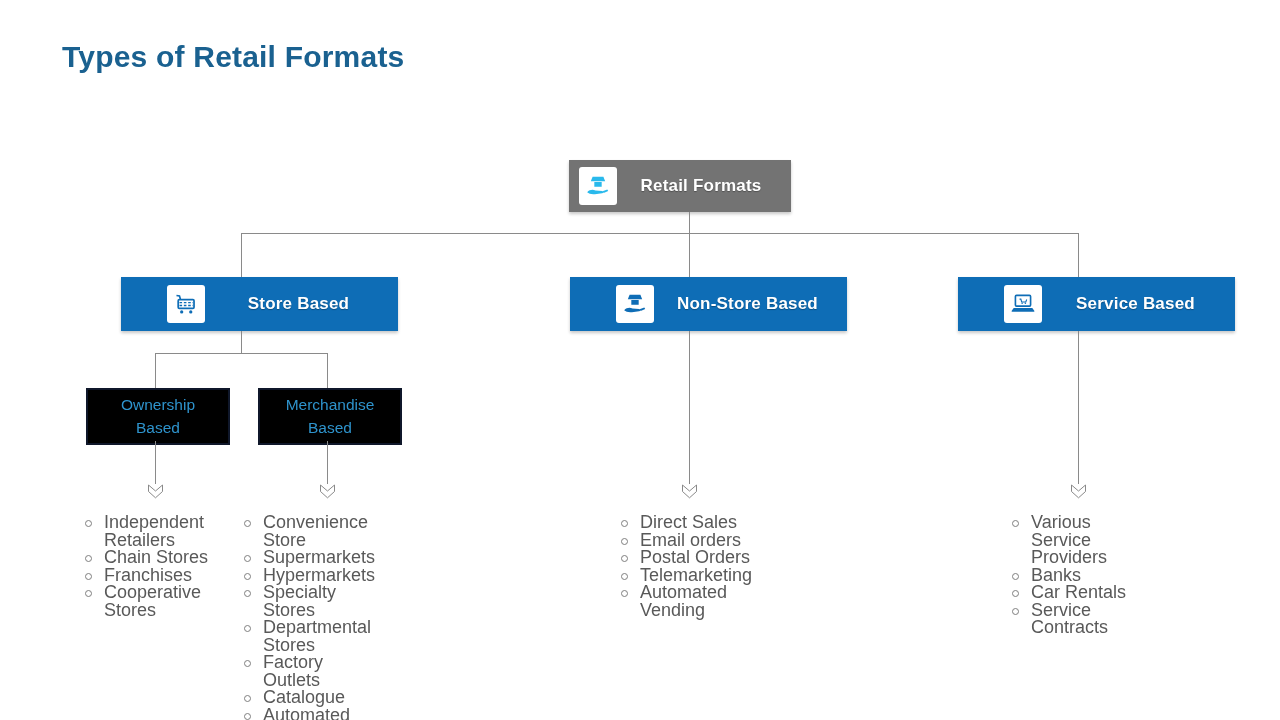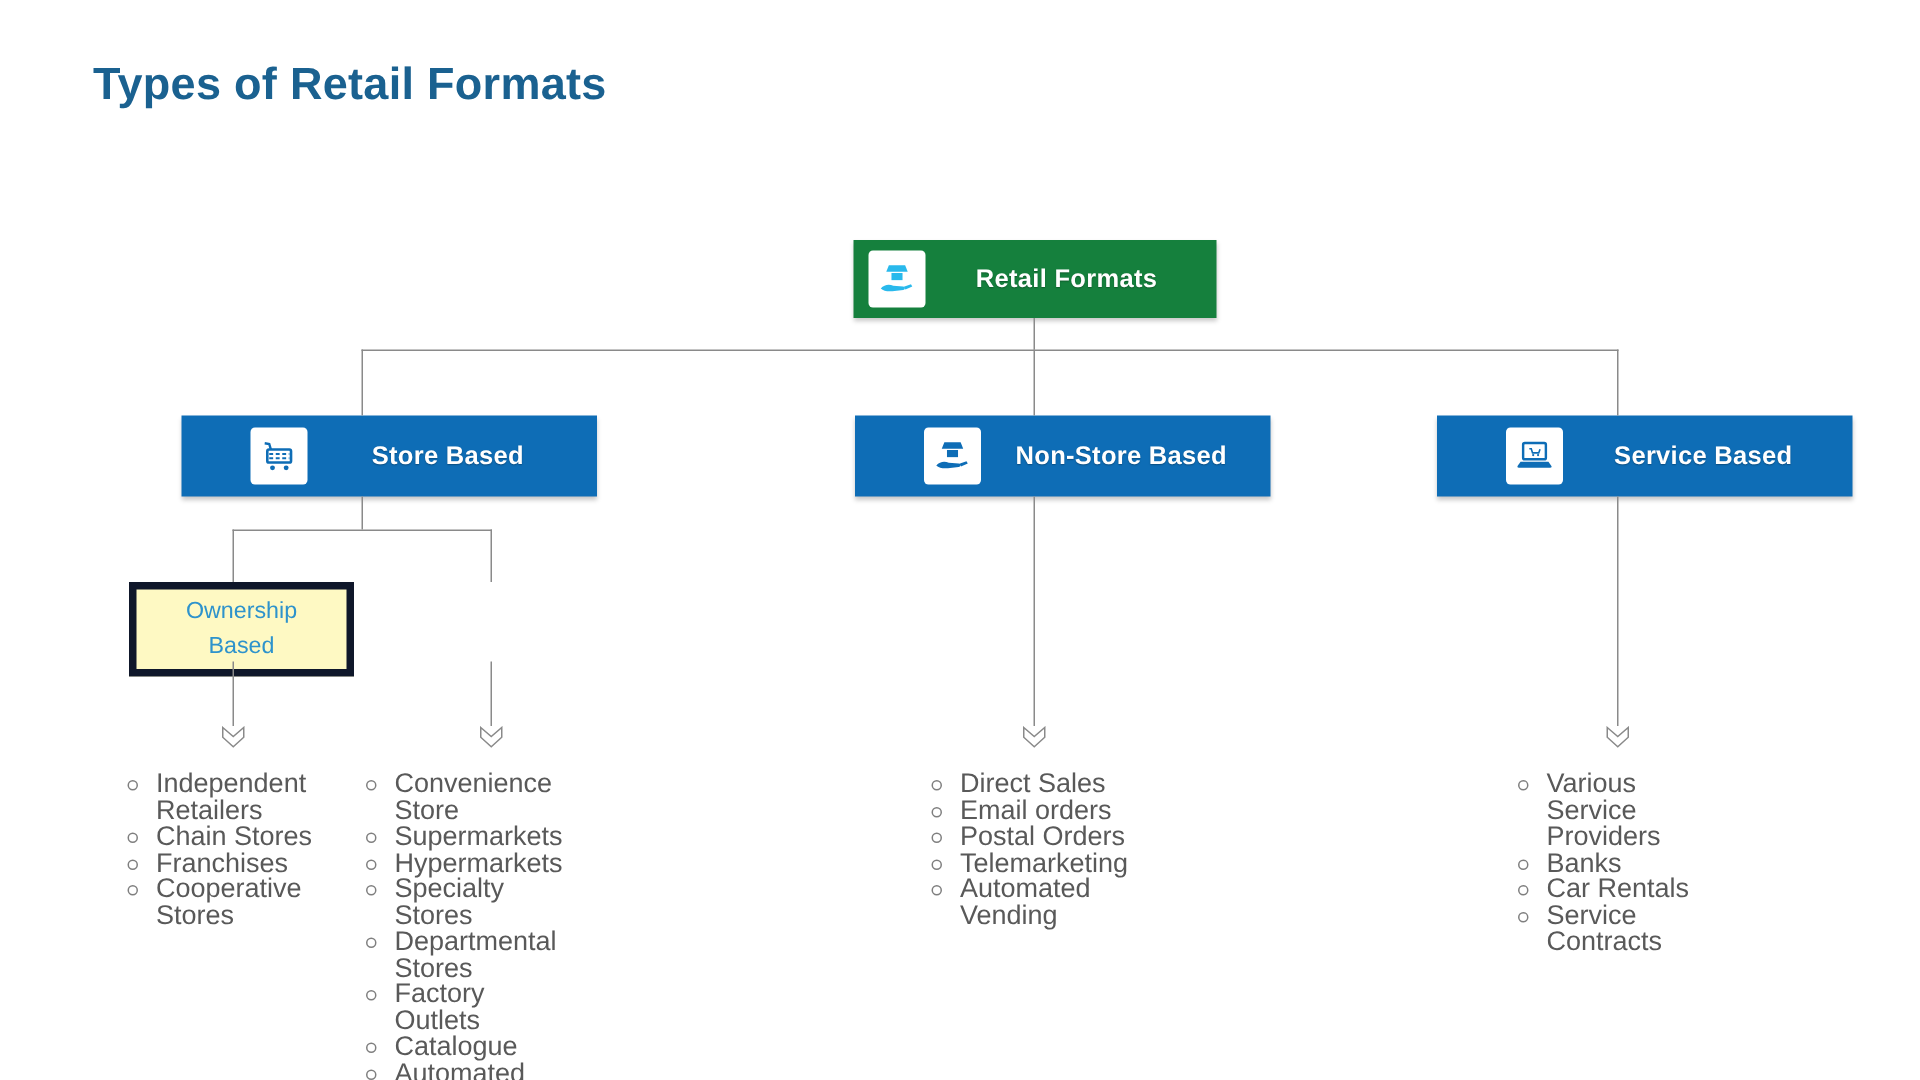--- a/index.html
+++ b/index.html
@@ -9,38 +9,38 @@
   }
   .slide-title{
     position:absolute;left:62px;top:40px;font-size:30px;font-weight:bold;
     color:#1A6190;letter-spacing:.2px;
   }
   
   .node{
     position:absolute;display:flex;align-items:center;
     color:#fff;font-weight:bold;box-shadow:0 2px 3px rgba(0,0,0,.22);
   }
-  .node-root{left:569px;top:160px;width:242px;height:52px;background:#15803d;}
+  .node-root{left:569px;top:160px;width:222px;height:52px;background:#737373;}
   .node-branch{top:277px;width:241px;height:54px;background:#0E6DB6;padding-left:36px;}
   .node-store{left:121px;}
   .node-nonstore{left:570px;}
   .node-service{left:958px;}
   .icon-tile{
     flex:0 0 auto;width:38px;height:38px;margin-left:10px;background:#fff;border-radius:3px;
     display:flex;align-items:center;justify-content:center;
   }
   .node-root .icon-tile{color:#29B9EC;}
   .node-branch .icon-tile{color:#0E6DB6;}
   .node-label{
     flex:1;text-align:center;font-size:17px;letter-spacing:.2px;
     text-shadow:0 1px 1px rgba(0,0,0,.3);padding-right:6px;white-space:nowrap;
   }
   .sub-node{
-    position:absolute;top:388px;width:140px;height:53px;background:#fef9c3;
-    border:5px solid #0f172a;display:flex;align-items:center;justify-content:center;
+    position:absolute;top:388px;width:140px;height:53px;background:#000000;
+    border:2px solid #0f172a;display:flex;align-items:center;justify-content:center;
   }
   .sub-ownership{left:86px;}
   .sub-merchandise{left:258px;}
   .sub-label{
     max-width:100px;text-align:center;color:#2E93CC;font-size:15.5px;line-height:1.45;
   }
   
   .line{position:absolute;background:#8a8a8a;}
   .chev{position:absolute;width:17px;height:16px;}
   
@@ -107,20 +107,23 @@
         <circle cx="14.2" cy="11.4" r="0.7" fill="currentColor"></circle>
         <path d="M3.4,15.6 h17.2 l1.8,2.6 q0.5,1 -0.9,1 h-19 q-1.4,0 -0.9,-1 z" fill="currentColor"></path>
       </svg>
     </span>
     <span class="node-label">Service Based</span>
   </div>
 
   <div class="sub-node sub-ownership">
     <span class="sub-label">Ownership Based</span>
   </div>
+  <div class="sub-node sub-merchandise">
+    <span class="sub-label">Merchandise Based</span>
+  </div>
 
   <div class="line" style="left:689px;top:212px;width:1px;height:21px;"></div>
   <div class="line" style="left:241px;top:233px;width:838px;height:1px;"></div>
   <div class="line" style="left:241px;top:233px;width:1px;height:44px;"></div>
   <div class="line" style="left:689px;top:233px;width:1px;height:44px;"></div>
   <div class="line" style="left:1078px;top:233px;width:1px;height:44px;"></div>
 
   <div class="line" style="left:241px;top:331px;width:1px;height:22px;"></div>
   <div class="line" style="left:155px;top:353px;width:173px;height:1px;"></div>
   <div class="line" style="left:155px;top:353px;width:1px;height:35px;"></div>

